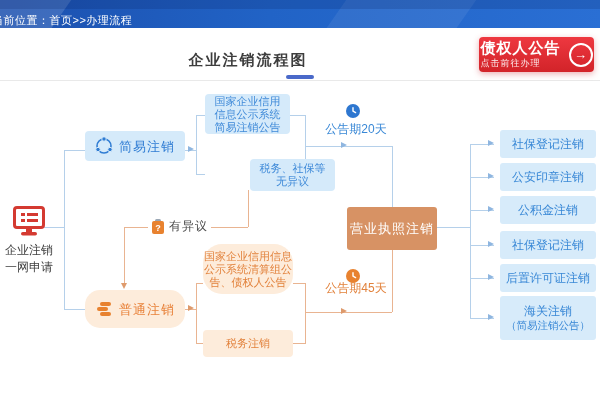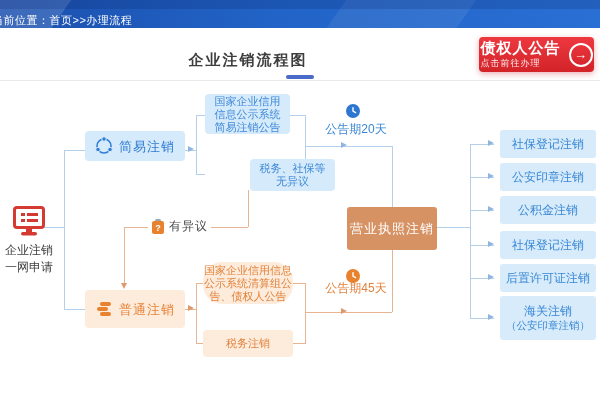--- a/index.html
+++ b/index.html
@@ -38,21 +38,21 @@
   .ad{position:absolute;width:0;height:0;border-left:3.5px solid transparent;border-right:3.5px solid transparent;
     border-top:6px solid #de9a6c;}
 
   
   .fbox{position:absolute;display:flex;align-items:center;justify-content:center;text-align:center;
     white-space:pre-line;border-radius:4px;}
   .bluebox{background:#d5eafa;color:#3f8ad8;font-size:11px;line-height:13px;}
   .orangebox{background:#fdecdb;color:#e2823c;font-size:11px;line-height:13px;}
   .node{font-size:13px;letter-spacing:1px;gap:6px;}
   .node.bluebox{color:#2f7cd3;}
-  .node.orangebox{color:#e8823a;}
+  .node.orangebox{color:#e8823a;border-radius:15px;}
   .boxd{font-size:11px;}
   .license{background:#d79264;color:#fff;font-size:13px;letter-spacing:1px;border-radius:3px;}
   .rbox{background:#d7ebfa;color:#3988d6;font-size:12px;border-radius:3px;flex-direction:column;line-height:14px;}
   .rbox .sub{font-size:10.5px;}
 
   .startlabel{position:absolute;left:0;top:242px;width:58px;text-align:center;font-size:12px;color:#404040;
     line-height:17px;white-space:pre-line;}
   .clock{position:absolute;width:14px;height:14px;}
   .plabel{position:absolute;width:76px;text-align:center;font-size:12px;}
   .plabel.b{color:#3988d6;}
@@ -178,36 +178,36 @@
 
   <div class="fbox orangebox node" style="left:85px;top:290px;width:100px;height:38px;">
     <svg width="18" height="18" viewBox="0 0 18 18">
       <rect x="5" y="2" width="11" height="4" rx="2" fill="#e8822f"></rect>
       <rect x="2" y="7" width="11" height="4" rx="2" fill="#e8822f"></rect>
       <rect x="5" y="12" width="11" height="4" rx="2" fill="#e8822f"></rect>
     </svg>
     <span>普通注销</span>
   </div>
 
-  <div class="fbox orangebox" style="left:203px;top:262px;width:90px;height:42px;border-radius:19px;">国家企业信用信息
+  <div class="fbox orangebox" style="left:203px;top:244px;width:90px;height:50px;border-radius:19px;">国家企业信用信息
 公示系统清算组公
 告、债权人公告</div>
   <div class="fbox orangebox boxd" style="left:203px;top:330px;width:90px;height:27px;">税务注销</div>
 
   <svg class="clock" style="left:346px;top:269px;" width="14" height="14" viewBox="0 0 14 14">
     <circle cx="7" cy="7" r="7" fill="#e8822f"></circle>
     <path d="M7 3.8 V7.2 L9.6 8.6" stroke="#fff" stroke-width="1.4" fill="none" stroke-linecap="round"></path>
   </svg>
   <div class="plabel o" style="left:318px;top:280px;">公告期45天</div>
 
   <div class="fbox license" style="left:347px;top:207px;width:90px;height:43px;">营业执照注销</div>
 
   <div class="fbox rbox" style="left:500px;top:130px;width:96px;height:28px;">社保登记注销</div>
   <div class="fbox rbox" style="left:500px;top:163px;width:96px;height:28px;">公安印章注销</div>
   <div class="fbox rbox" style="left:500px;top:196px;width:96px;height:28px;">公积金注销</div>
   <div class="fbox rbox" style="left:500px;top:231px;width:96px;height:28px;">社保登记注销</div>
   <div class="fbox rbox" style="left:500px;top:264px;width:96px;height:28px;">后置许可证注销</div>
   <div class="fbox rbox" style="left:500px;top:296px;width:96px;height:44px;">
     <span>海关注销</span>
-    <span class="sub">（公安印章注销）</span>
+    <span class="sub">（简易注销公告）</span>
   </div>
 
 </div>
 
 </body></html>

